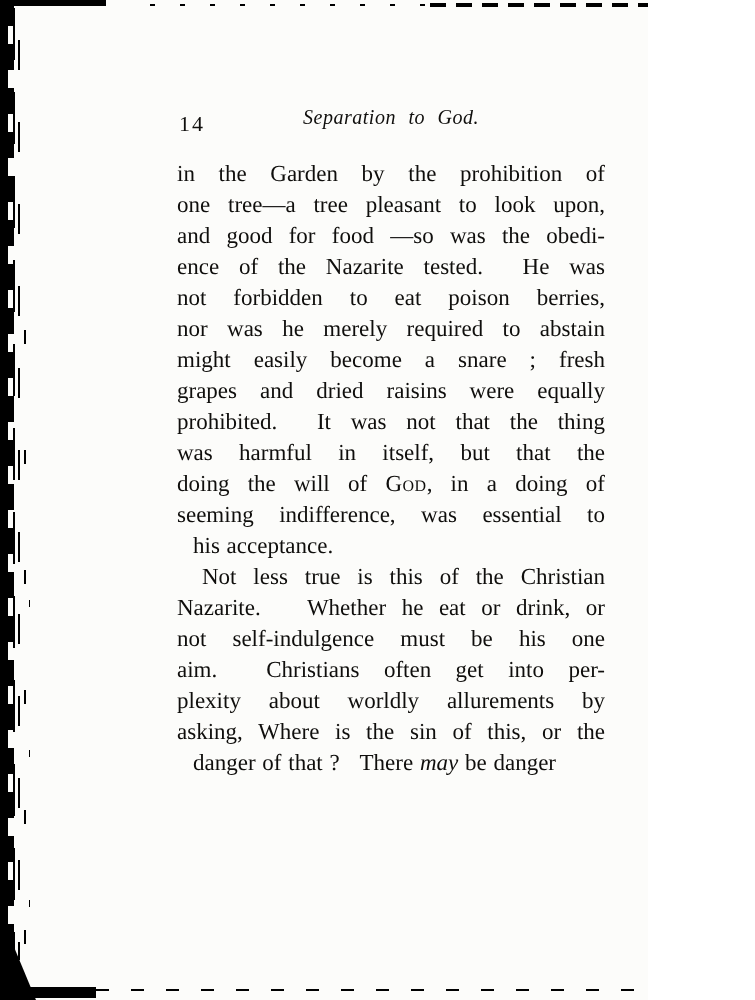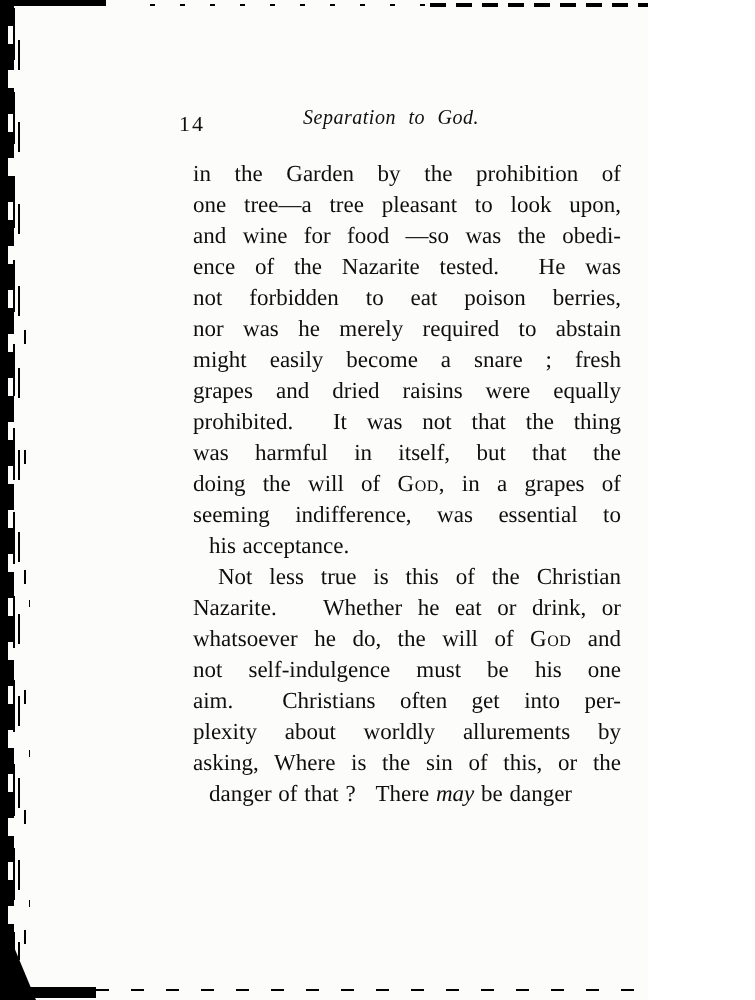--- a/index.html
+++ b/index.html
@@ -39,21 +39,21 @@
     clip-path:polygon(0 0,9px 0,100% 100%,0 100%);}
   .corner-bl-seg{left:8px;top:987px;width:88px;height:11px;}
   
   .header{position:absolute;left:177px;top:106px;width:428px;height:36px;}
   .pgnum{position:absolute;left:2px;top:5px;font-size:22px;letter-spacing:2px;}
   .running-title{
     position:absolute;left:0;top:0;width:100%;text-align:center;
     font-style:italic;font-size:20px;word-spacing:7px;letter-spacing:0.5px;
   }
   .body-text{
-    position:absolute;left:193px;top:158px;width:428px;
+    position:absolute;left:177px;top:158px;width:428px;
     font-size:23px;word-spacing:1px;text-rendering:geometricPrecision;
   }
   .line{
     height:31px;line-height:31px;white-space:pre-wrap;
     text-align:justify;text-align-last:justify;
   }
   .line.left{text-align-last:left;margin-left:16px;}
   .line.indent{text-indent:25px;}
   .sc{font-variant:small-caps;letter-spacing:0.5px;}
   .i{font-style:italic;}
@@ -83,34 +83,33 @@
   <div class="art corner-bl-seg"></div>
 
   <div class="header">
     <span class="pgnum">14</span>
     <div class="running-title">Separation to God.</div>
   </div>
 
   <div class="body-text">
       <div class="line"><span>in the Garden by the prohibition of</span></div>
       <div class="line"><span>one tree—a tree pleasant to look upon,</span></div>
-      <div class="line"><span>and wine for food —so was the obedi-</span></div>
+      <div class="line"><span>and good for food —so was the obedi-</span></div>
       <div class="line"><span>ence of the Nazarite tested.  He was</span></div>
       <div class="line"><span>not forbidden to eat poison berries,</span></div>
       <div class="line"><span>nor was he merely required to abstain</span></div>
       <div class="line"><span>might easily become a snare ; fresh</span></div>
       <div class="line"><span>grapes and dried raisins were equally</span></div>
       <div class="line"><span>prohibited.  It was not that the thing</span></div>
       <div class="line"><span>was harmful in itself, but that the</span></div>
-      <div class="line"><span>doing the will of </span><span class="sc">God</span><span>, in a grapes of</span></div>
+      <div class="line"><span>doing the will of </span><span class="sc">God</span><span>, in a doing of</span></div>
       <div class="line"><span>seeming indifference, was essential to</span></div>
       <div class="line left"><span>his acceptance.</span></div>
       <div class="line indent"><span>Not less true is this of the Christian</span></div>
       <div class="line"><span>Nazarite.   Whether he eat or drink, or</span></div>
-      <div class="line"><span>whatsoever he do, the will of </span><span class="sc">God</span><span> and</span></div>
       <div class="line"><span>not self-indulgence must be his one</span></div>
       <div class="line"><span>aim.  Christians often get into per-</span></div>
       <div class="line"><span>plexity about worldly allurements by</span></div>
       <div class="line"><span>asking, Where is the sin of this, or the</span></div>
       <div class="line left"><span>danger of that ?   There </span><span class="i">may</span><span> be danger</span></div>
     </div>
 
 </div>
 
 </body></html>

